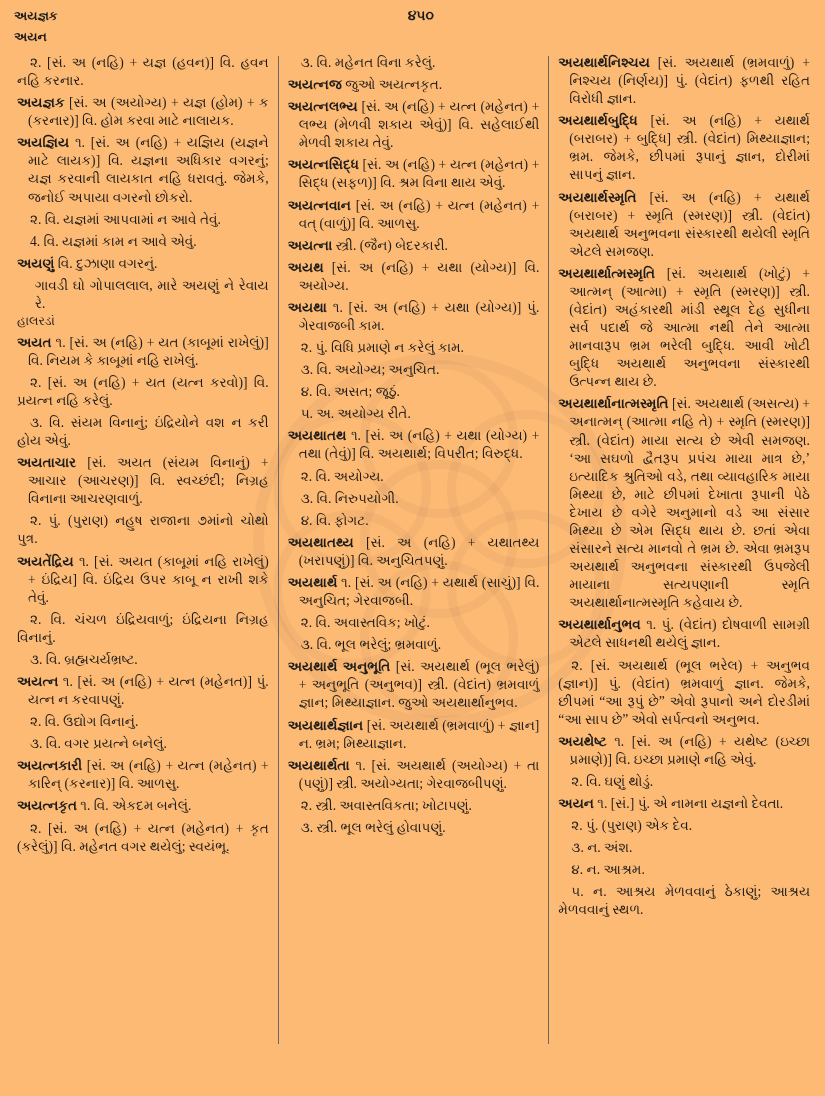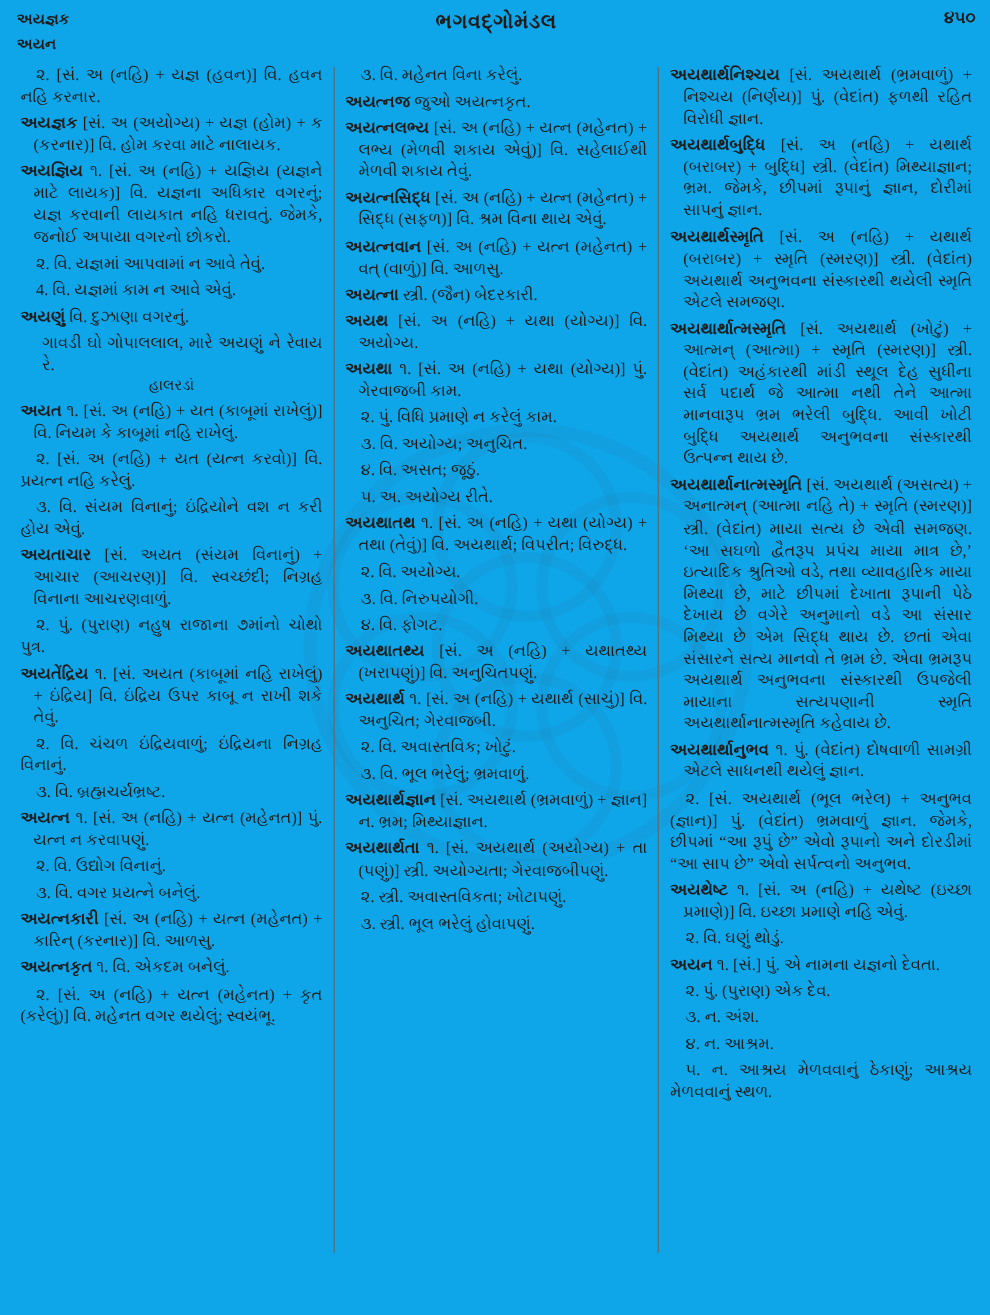--- a/index.html
+++ b/index.html
@@ -1,36 +1,36 @@
 <!DOCTYPE html>
 <html><head>
 <meta charset="utf-8">
 <style>
   html,body{margin:0;padding:0;background:#e8e8e8;}
   .page{
     position:relative;width:825px;height:1096px;margin:0 auto;
-    background:#0ea5e9;overflow:hidden;
+    background:#fdba74;overflow:hidden;
     font-family:"Liberation Serif","DejaVu Serif",serif;
     color:#1d1c1a;
   }
   
   .hdr{position:absolute;top:6px;left:14px;right:12px;height:44px;display:flex;align-items:flex-start;}
   .guide{width:210px;font-weight:bold;font-size:12.5px;line-height:1.7;}
   .guide div{white-space:nowrap;}
   .title{flex:1;text-align:center;font-weight:bold;font-size:17px;padding-top:2px;letter-spacing:.5px;}
   .pageno{width:210px;text-align:right;font-size:14px;font-weight:bold;padding-top:2px;}
   
   .cols{position:absolute;top:54px;left:8px;right:6px;bottom:4px;display:flex;z-index:2;}
   .col{flex:1;padding:0 9px;font-size:13.6px;line-height:1.33;text-align:justify;overflow:hidden;}
   .rule{width:1px;background:#6d675f;margin-top:2px;margin-bottom:48px;}
   .col p{margin:0 0 4px;}
   .col p.entry{padding-left:11px;text-indent:-11px;}
   .col p.sense{text-indent:13px;}
   .col p.quote{margin:0 0 0 18px;text-indent:0;}
-  .col p.attr{text-align:center;margin:0 0 4px;font-size:12.5px;}
+  .col p.attr{text-align:left;margin:0 0 4px;font-size:12.5px;}
   b.headword{font-weight:bold;}
   
   .wm{position:absolute;border-radius:50%;border:9px solid rgba(70,65,55,.05);z-index:1;}
   .wm.big{border-width:11px;}
 </style>
 </head>
 <body>
 
 <div class="page">
 
@@ -41,21 +41,20 @@
   <div class="wm" style="left:360px;top:560px;width:140px;height:140px;"></div>
   <div class="wm" style="left:273px;top:510px;width:140px;height:140px;"></div>
   <div class="wm" style="left:273px;top:410px;width:140px;height:140px;"></div>
   <div class="wm" style="left:360px;top:460px;width:140px;height:140px;"></div>
 
   <div class="hdr">
     <div class="guide">
       <div>અયજ્ઞક</div>
       <div>અયન</div>
     </div>
-    <div class="title">ભગવદ્ગોમંડલ</div>
     <div class="pageno">૪૫૦</div>
   </div>
 
   <div class="cols">
     <section class="col">
         <p class="sense">૨. [સં. અ (નહિ) + યજ્ઞ (હવન)] વિ. હવન નહિ કરનાર.</p>
         <p class="entry"><b class="headword">અયજ્ઞક </b>[સં. અ (અયોગ્ય) + યજ્ઞ (હોમ) + ક (કરનાર)] વિ. હોમ કરવા માટે નાલાયક.</p>
         <p class="entry"><b class="headword">અયજ્ઞિય </b>૧. [સં. અ (નહિ) + યજ્ઞિય (યજ્ઞને માટે લાયક)] વિ. યજ્ઞના અધિકાર વગરનું; યજ્ઞ કરવાની લાયકાત નહિ ધરાવતું. જેમકે, જનોઈ અપાયા વગરનો છોકરો.</p>
         <p class="sense">૨. વિ. યજ્ઞમાં આપવામાં ન આવે તેવું.</p>
         <p class="sense">4. વિ. યજ્ઞમાં કામ ન આવે એવું.</p>
@@ -92,20 +91,21 @@
         <p class="sense">૪. વિ. અસત; જૂઠું.</p>
         <p class="sense">૫. અ. અયોગ્ય રીતે.</p>
         <p class="entry"><b class="headword">અયથાતથ </b>૧. [સં. અ (નહિ) + યથા (યોગ્ય) + તથા (તેવું)] વિ. અયથાર્થ; વિપરીત; વિરુદ્ધ.</p>
         <p class="sense">૨. વિ. અયોગ્ય.</p>
         <p class="sense">૩. વિ. નિરુપયોગી.</p>
         <p class="sense">૪. વિ. ફોગટ.</p>
         <p class="entry"><b class="headword">અયથાતથ્ય </b>[સં. અ (નહિ) + યથાતથ્ય (ખરાપણું)] વિ. અનુચિતપણું.</p>
         <p class="entry"><b class="headword">અયથાર્થ </b>૧. [સં. અ (નહિ) + યથાર્થ (સાચું)] વિ. અનુચિત; ગેરવાજબી.</p>
         <p class="sense">૨. વિ. અવાસ્તવિક; ખોટું.</p>
         <p class="sense">૩. વિ. ભૂલ ભરેલું; ભ્રમવાળું.</p>
+        <p class="entry"><b class="headword">અયથાર્થ અનુભૂતિ </b>[સં. અયથાર્થ (ભૂલ ભરેલું) + અનુભૂતિ (અનુભવ)] સ્ત્રી. (વેદાંત) ભ્રમવાળું જ્ઞાન; મિથ્યાજ્ઞાન. જુઓ અયથાર્થાનુભવ.</p>
         <p class="entry"><b class="headword">અયથાર્થજ્ઞાન </b>[સં. અયથાર્થ (ભ્રમવાળું) + જ્ઞાન] ન. ભ્રમ; મિથ્યાજ્ઞાન.</p>
         <p class="entry"><b class="headword">અયથાર્થતા </b>૧. [સં. અયથાર્થ (અયોગ્ય) + તા (પણું)] સ્ત્રી. અયોગ્યતા; ગેરવાજબીપણું.</p>
         <p class="sense">૨. સ્ત્રી. અવાસ્તવિકતા; ખોટાપણું.</p>
         <p class="sense">૩. સ્ત્રી. ભૂલ ભરેલું હોવાપણું.</p>
       </section>
     <div class="rule"></div>
     <section class="col">
         <p class="entry"><b class="headword">અયથાર્થનિશ્ચય </b>[સં. અયથાર્થ (ભ્રમવાળું) + નિશ્ચય (નિર્ણય)] પું. (વેદાંત) ફળથી રહિત વિરોધી જ્ઞાન.</p>
         <p class="entry"><b class="headword">અયથાર્થબુદ્ધિ </b>[સં. અ (નહિ) + યથાર્થ (બરાબર) + બુદ્ધિ] સ્ત્રી. (વેદાંત) મિથ્યાજ્ઞાન; ભ્રમ. જેમકે, છીપમાં રૂપાનું જ્ઞાન, દોરીમાં સાપનું જ્ઞાન.</p>
         <p class="entry"><b class="headword">અયથાર્થસ્મૃતિ </b>[સં. અ (નહિ) + યથાર્થ (બરાબર) + સ્મૃતિ (સ્મરણ)] સ્ત્રી. (વેદાંત) અયથાર્થ અનુભવના સંસ્કારથી થયેલી સ્મૃતિ એટલે સમજણ.</p>

